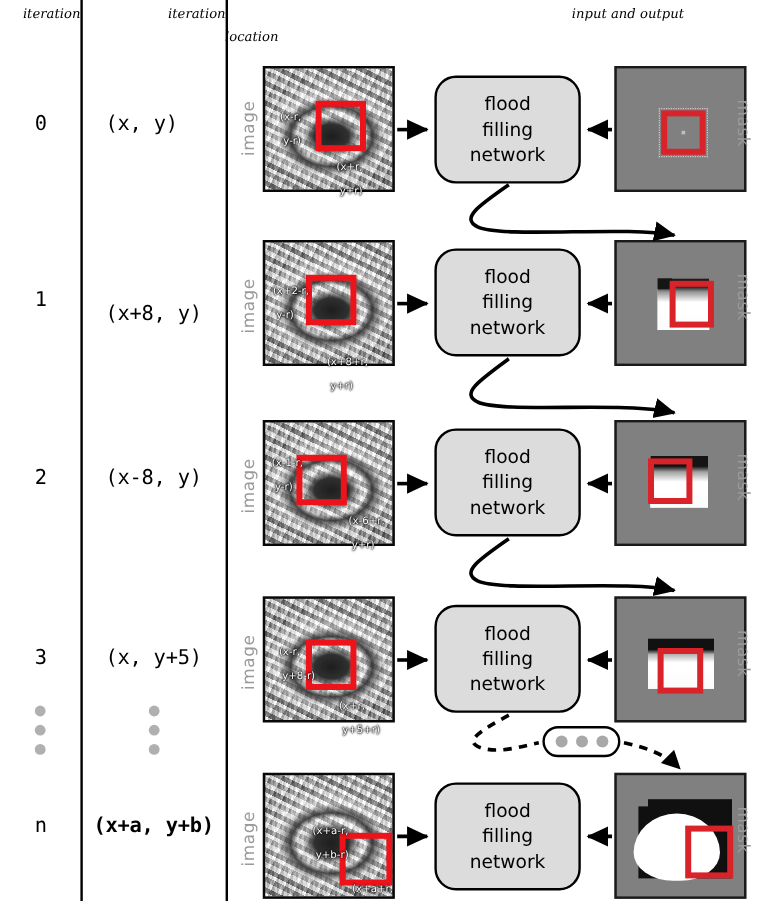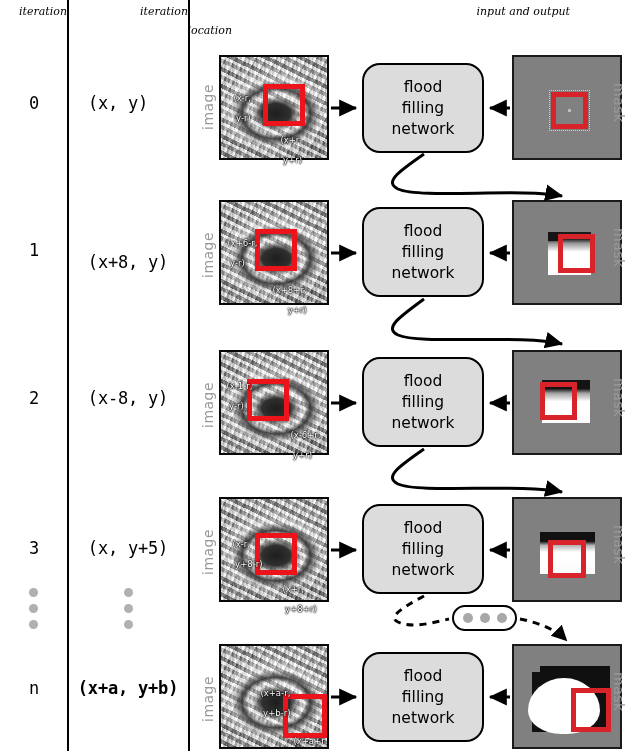--- a/index.html
+++ b/index.html
@@ -172,24 +172,24 @@
   <div class="roi" style="left:37px;top:35px;width:37px;height:37px;"></div>
   <div class="seed" style="left:54px;top:52px;"></div>
 </div>
 <div class="sidelabel right" style="left:627px;top:83px;">mask</div>
 
 <div class="sidelabel left" style="left:200px;top:278px;">image</div>
 <div class="panel emimg" style="left:219px;top:200px;width:110px;height:105px;">
   <div class="roi" style="left:34px;top:27px;width:42px;height:42px;"></div>
 </div>
 <div class="coord" style="left:222px;top:228px;">
-  <span>(x+6-r,</span><br>
+  <span>(x+2-r,</span><br>
   <span> y-r)</span>
 </div>
-<div class="coord" style="left:267px;top:275px;text-align:right;">
+<div class="coord" style="left:267px;top:287px;">
   <span>(x+8+r,</span><br>
   <span> y+r)</span>
 </div>
 
 <div class="ffn" style="left:362px;top:207px;width:122px;height:90px;">
   <div>flood</div>
   <div>filling</div>
   <div>network</div>
 </div>
 
@@ -234,21 +234,21 @@
 <div class="sidelabel left" style="left:200px;top:575px;">image</div>
 <div class="panel emimg" style="left:219px;top:497px;width:110px;height:105px;">
   <div class="roi" style="left:34px;top:34px;width:42px;height:42px;"></div>
 </div>
 <div class="coord" style="left:227px;top:529px;">
   <span>(x-r,</span><br>
   <span> y+8-r)</span>
 </div>
 <div class="coord" style="left:277px;top:574px;">
   <span>(x+r,</span><br>
-  <span> y+8+r)</span>
+  <span> y+5+r)</span>
 </div>
 
 <div class="ffn" style="left:362px;top:504px;width:122px;height:90px;">
   <div>flood</div>
   <div>filling</div>
   <div>network</div>
 </div>
 
 <div class="panel maskpanel" style="left:512px;top:497px;width:110px;height:105px;">
   <div class="blob" style="left:26px;top:33px;width:55px;height:42px;

